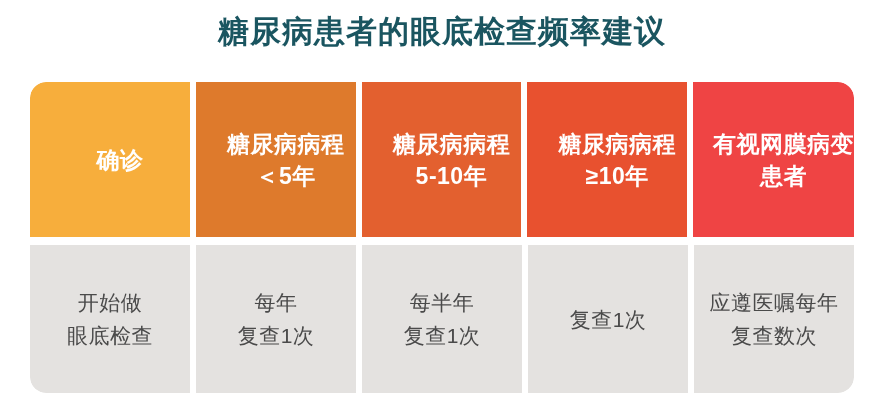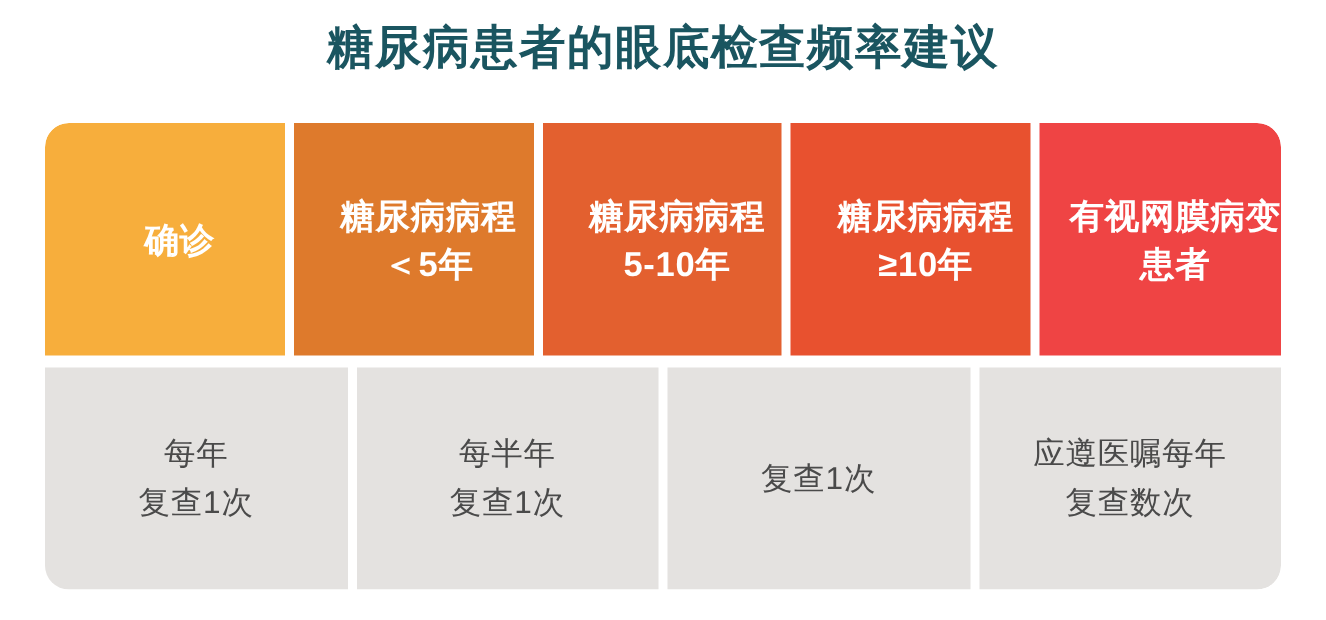--- a/index.html
+++ b/index.html
@@ -150,20 +150,24 @@
         <span class="line">有视网膜病变</span>
         <span class="line">患者</span>
       </div>
 
     </div>
 
     <div class="spacer-row"></div>
 
     <div class="body-row">
 
+      <div class="body-cell c1">
+        <span class="line">开始做</span>
+        <span class="line">眼底检查</span>
+      </div>
 
       <div class="body-cell c2">
         <span class="line">每年</span>
         <span class="line">复查1次</span>
       </div>
 
       <div class="body-cell c3">
         <span class="line">每半年</span>
         <span class="line">复查1次</span>
       </div>

